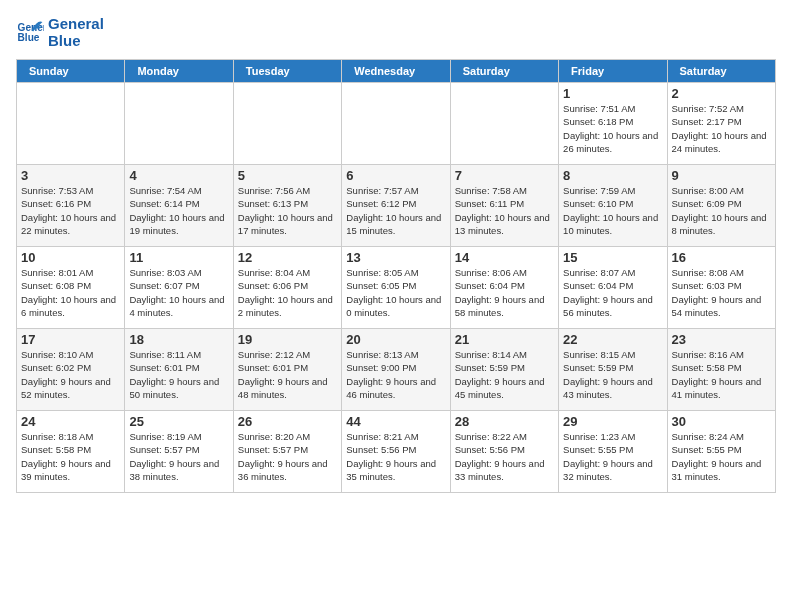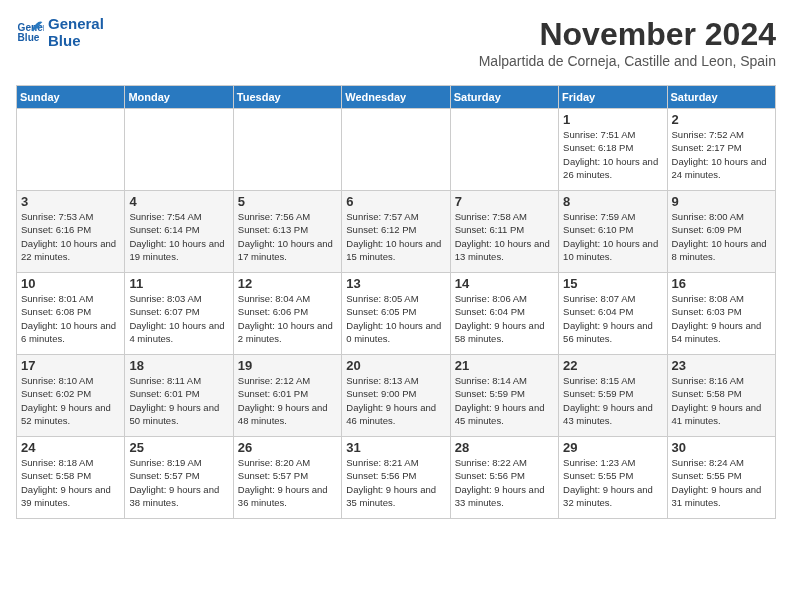--- a/index.html
+++ b/index.html
@@ -43,21 +43,21 @@
     table {
       width: 100%;
       border-collapse: collapse;
       table-layout: fixed;
     }
     thead tr th {
       background-color: #2979c0;
       color: #fff;
       font-size: 11px;
       font-weight: bold;
-      padding: 5px 3px;
+      padding: 5px 12px;
       text-align: left;
       border: 1px solid #ccc;
     }
     tbody tr td {
       border: 1px solid #ccc;
       vertical-align: top;
       padding: 3px 4px;
       height: 82px;
       font-size: 9.5px;
       color: #333;
@@ -88,24 +88,20 @@
       <text x="2" y="16" font-size="13" font-weight="bold" fill="#1a5ea8">General</text>
       <text x="2" y="28" font-size="13" font-weight="bold" fill="#1a5ea8">Blue</text>
 
       <path d="M26 6 Q30 2 34 4 Q30 8 28 10 Q32 10 34 8 Q32 14 26 12 Q24 14 22 16 L20 14 Q22 10 26 6Z" fill="#2979c0"></path>
     </svg>
     <div>
       <div style="font-size:15px;font-weight:bold;color:#1a5ea8;line-height:1.1;">General</div>
       <div style="font-size:15px;font-weight:bold;color:#1a5ea8;line-height:1.1;">Blue</div>
     </div>
   </div>
-  <div class="title-section">
-    <div class="month-title">November 2024</div>
-    <div class="subtitle">Malpartida de Corneja, Castille and Leon, Spain</div>
-  </div>
 </div>
 
 <table>
   <thead>
     <tr id="header-row">
         <th>Sunday</th>
         <th>Monday</th>
         <th>Tuesday</th>
         <th>Wednesday</th>
         <th>Saturday</th>
@@ -278,21 +274,21 @@
           <div class="day-info">Sunset: 5:57 PM</div>
           <div class="day-info">Daylight: 9 hours and 38 minutes.</div>
         </td>
         <td>
           <span class="day-number">26</span>
           <div class="day-info">Sunrise: 8:20 AM</div>
           <div class="day-info">Sunset: 5:57 PM</div>
           <div class="day-info">Daylight: 9 hours and 36 minutes.</div>
         </td>
         <td>
-          <span class="day-number">31</span>
+          <span class="day-number">44</span>
           <div class="day-info">Sunrise: 8:21 AM</div>
           <div class="day-info">Sunset: 5:56 PM</div>
           <div class="day-info">Daylight: 9 hours and 35 minutes.</div>
         </td>
         <td>
           <span class="day-number">28</span>
           <div class="day-info">Sunrise: 8:22 AM</div>
           <div class="day-info">Sunset: 5:56 PM</div>
           <div class="day-info">Daylight: 9 hours and 33 minutes.</div>
         </td>

